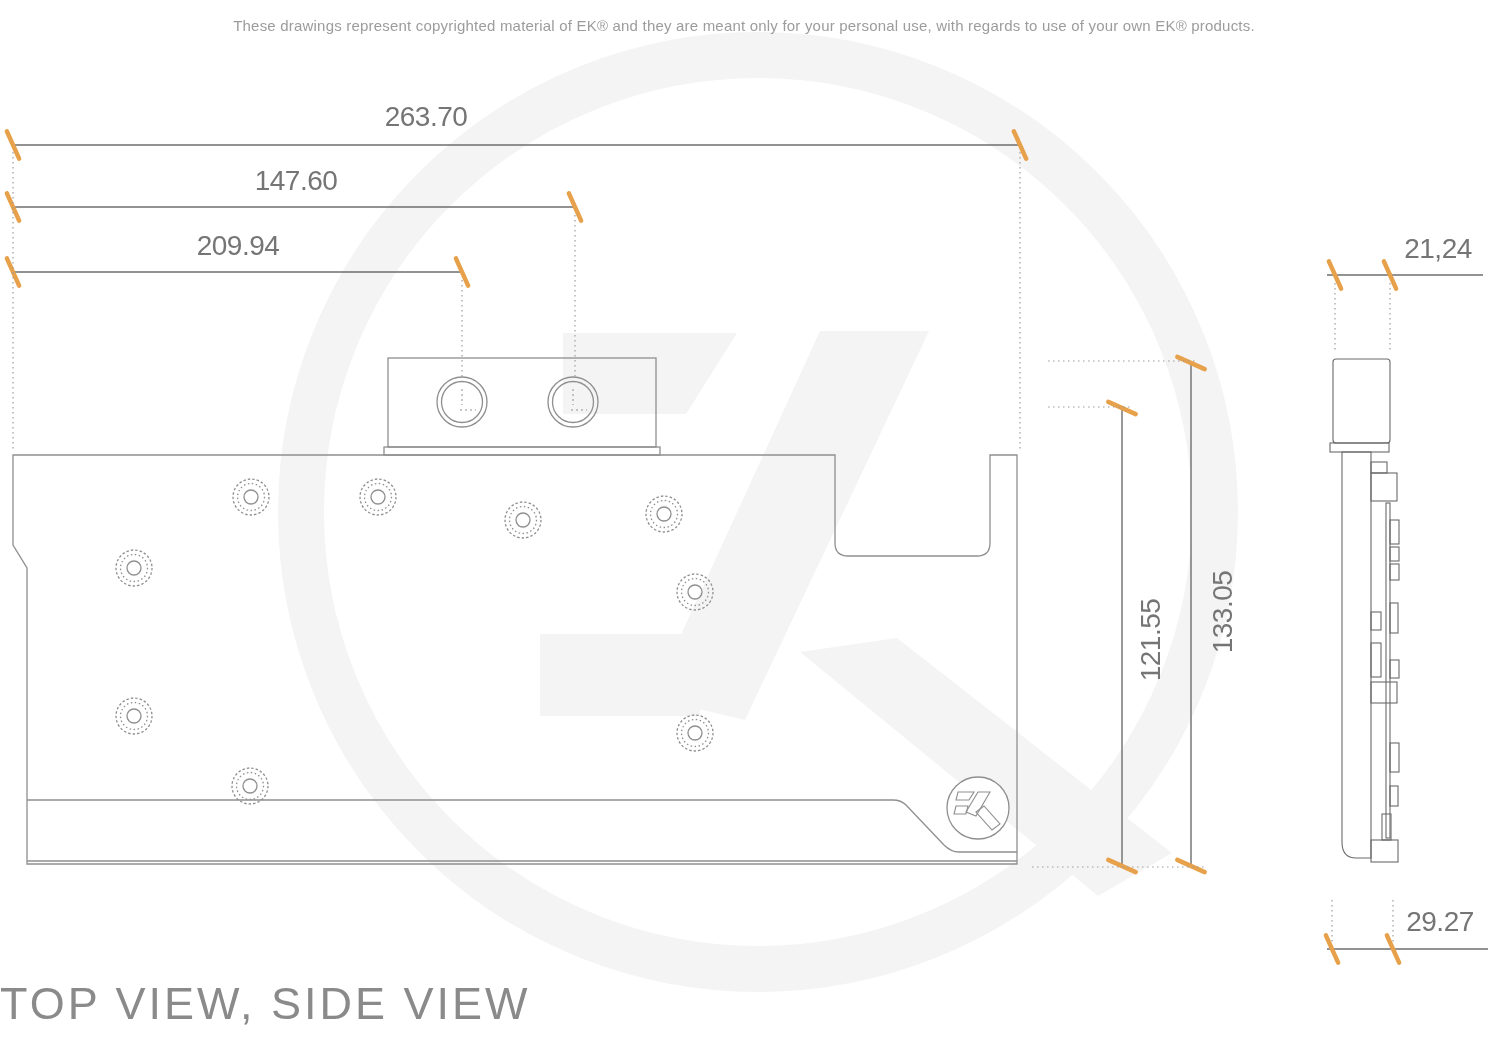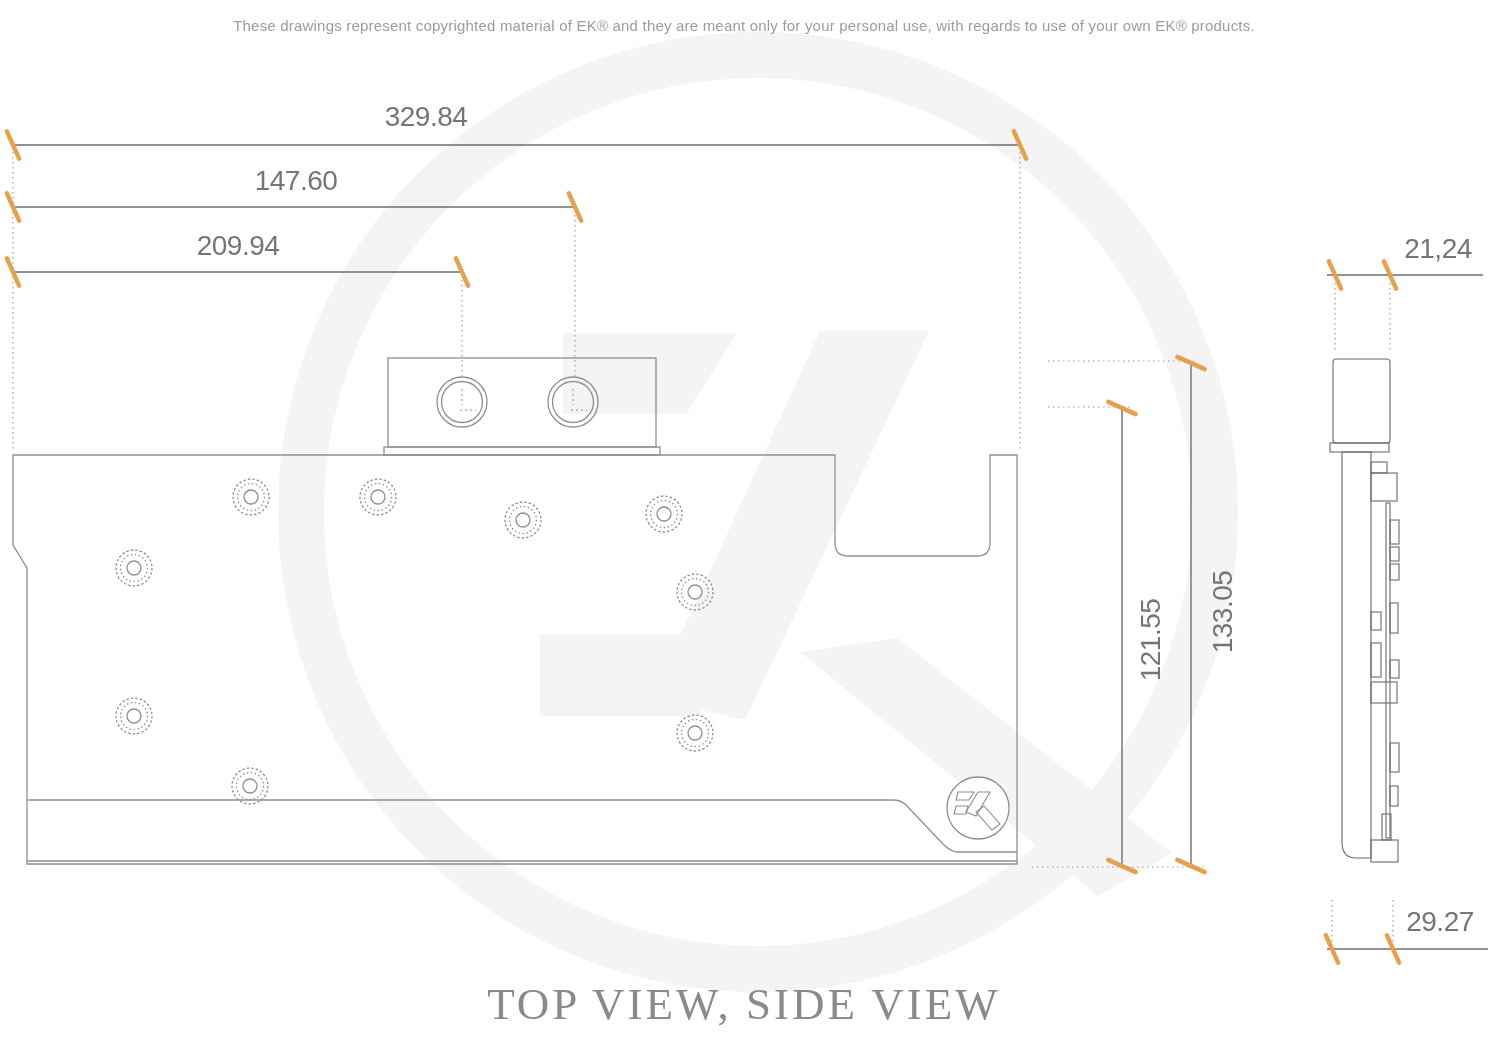--- a/index.html
+++ b/index.html
@@ -12,22 +12,22 @@
   #disclaimer{
     top:14px;left:0;width:100%;text-align:center;
     font-size:15px;line-height:23px;color:#9c9c9c;letter-spacing:.2px;
   }
   .dim-label{
     position:absolute;color:#757575;font-size:28px;letter-spacing:-.5px;
     transform:translate(-50%,-50%);white-space:nowrap;
   }
   .dim-label.rot{transform:translate(-50%,-50%) rotate(-90deg);}
   #view-title{
-    position:absolute;top:978px;left:0;width:100%;text-align:center;
-    font-size:45px;color:#8a8a8a;letter-spacing:3px;font-weight:400;font-family:Liberation Serif, serif;
+    position:absolute;top:978px;left:0;width:100%;text-align:left;
+    font-size:45px;color:#8a8a8a;letter-spacing:3px;font-weight:400;
   }
 </style>
 </head>
 <body>
 
 <svg class="abs" style="left:0;top:0" width="1488" height="1053" viewBox="0 0 1488 1053">
 
   <g fill="#F4F4F4">
     <circle cx="758" cy="512" r="457" fill="none" stroke="#F4F4F4" stroke-width="46"></circle>
     <polygon points="563,333 737,333 686,414 563,414"></polygon>
@@ -183,21 +183,21 @@
     <line x1="1032" y1="867" x2="1205" y2="867"></line>
     <line x1="1332" y1="900" x2="1332" y2="944"></line>
     <line x1="1393" y1="900" x2="1393" y2="944"></line>
   </g>
 </svg>
 
 <div id="disclaimer" class="abs">
   <div>These drawings represent copyrighted material of EK® and they are meant only for your personal use, with regards to use of your own EK® products.</div>
 </div>
 
-<div class="dim-label" style="left:426px;top:117px">329.84</div>
+<div class="dim-label" style="left:426px;top:117px">263.70</div>
 <div class="dim-label" style="left:296px;top:181px">147.60</div>
 <div class="dim-label" style="left:238px;top:246px">209.94</div>
 <div class="dim-label" style="left:1438px;top:249px">21,24</div>
 <div class="dim-label rot" style="left:1151px;top:640px">121.55</div>
 <div class="dim-label rot" style="left:1223px;top:612px">133.05</div>
 <div class="dim-label" style="left:1440px;top:922px">29.27</div>
 
 <div id="view-title">TOP VIEW, SIDE VIEW</div>
 
 </body></html>

